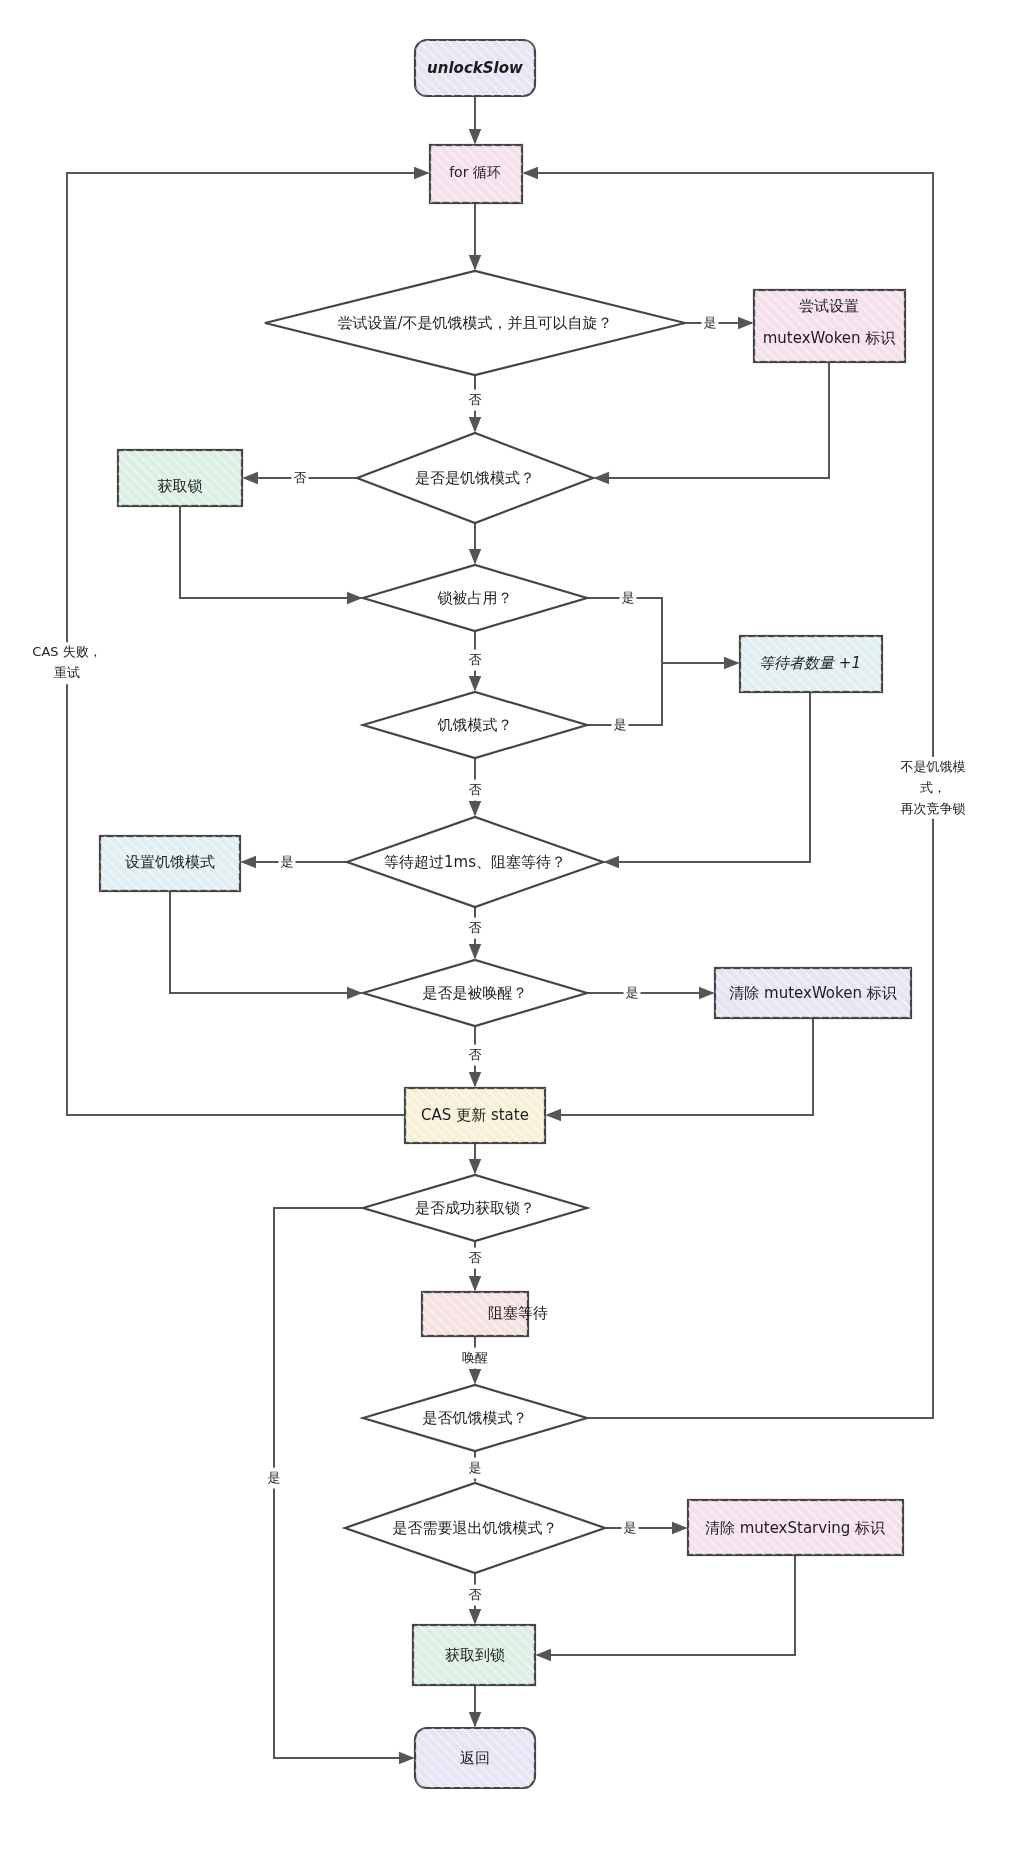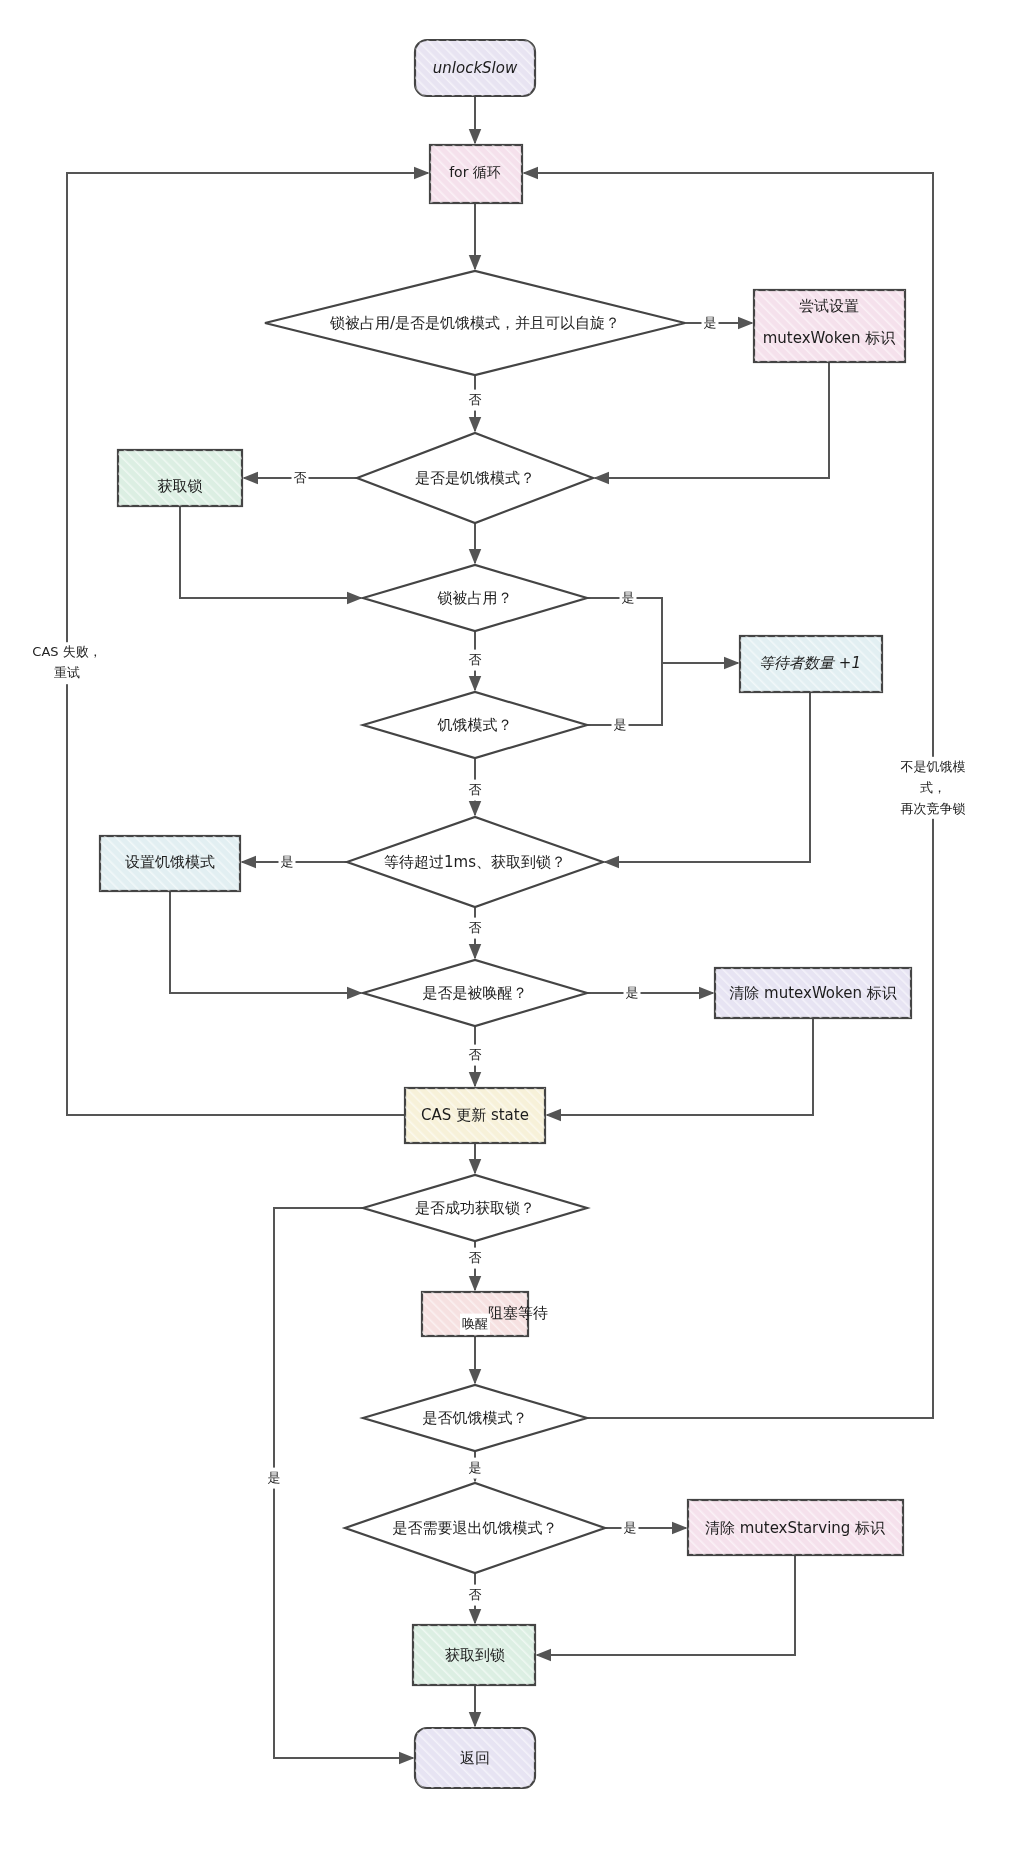--- a/index.html
+++ b/index.html
@@ -3,21 +3,21 @@
 <meta charset="utf-8">
 <style>
   html, body { margin:0; padding:0; background:#ffffff; }
   body { width:1020px; height:1862px; position:relative; overflow:hidden;
          font-family:"DejaVu Sans", sans-serif; color:#222; }
   svg#flow { position:absolute; left:0; top:0; }
   .lbl { position:absolute; font-size:13px; color:#222; background:#fff; padding:0 2px;
          transform:translate(-50%,-50%); white-space:nowrap; line-height:1.6; text-align:center; }
   .node-text { position:absolute; transform:translate(-50%,-50%); font-size:15px; color:#1c1c1c;
          text-align:center; white-space:nowrap; line-height:1.8; pointer-events:none; }
-  .node-text b { font-style:italic; font-weight:normal;margin-top:36px; }
+  .node-text b { font-style:italic; font-weight:bold;margin-top:36px; }
   .multiline { white-space:pre-line; }
 </style>
 </head>
 <body>
 
 <svg id="flow" width="1020" height="1862" viewBox="0 0 1020 1862">
   <defs>
     <pattern id="hatch" patternUnits="userSpaceOnUse" width="7" height="7" patternTransform="rotate(-45)">
       <line x1="0" y1="0" x2="0" y2="7" stroke="#ffffff" stroke-width="3" stroke-opacity="0.55"></line>
     </pattern>
@@ -89,29 +89,29 @@
       <rect x="688" y="1500" width="215" height="55" rx="0" fill="url(#hatch)" stroke="none"></rect>
       <rect x="413" y="1625" width="122" height="60" rx="0" fill="#dcefe3" stroke="#444444" stroke-width="2.2"></rect>
       <rect x="413" y="1625" width="122" height="60" rx="0" fill="url(#hatch)" stroke="none"></rect>
       <rect x="415" y="1728" width="120" height="60" rx="12" fill="#e7e4f3" stroke="#444444" stroke-width="2.2"></rect>
       <rect x="415" y="1728" width="120" height="60" rx="12" fill="url(#hatch)" stroke="none"></rect>
     </g>
 </svg>
 
 <div class="node-text" style="left:475px;top:68px;"><b>unlockSlow</b></div>
 <div class="node-text" style="left:475px;top:173px;font-size:14px;"><span>for 循环</span></div>
-<div class="node-text" style="left:475px;top:323px;"><span>锁被占用/是否是饥饿模式，并且可以自旋？</span></div>
+<div class="node-text" style="left:475px;top:323px;"><span>尝试设置/不是饥饿模式，并且可以自旋？</span></div>
 <div class="node-text" style="left:829px;top:306px;"><span>尝试设置</span></div>
 <div class="node-text" style="left:829px;top:338px;"><span>mutexWoken 标识</span></div>
 <div class="node-text" style="left:475px;top:478px;"><span>是否是饥饿模式？</span></div>
 <div class="node-text" style="left:180px;top:478px;margin-top:8px;"><span>获取锁</span></div>
 <div class="node-text" style="left:475px;top:598px;"><span>锁被占用？</span></div>
 <div class="node-text" style="left:475px;top:725px;"><span>饥饿模式？</span></div>
 <div class="node-text" style="left:810px;top:663px;font-style:italic;"><span>等待者数量 +1</span></div>
-<div class="node-text" style="left:475px;top:862px;"><span>等待超过1ms、获取到锁？</span></div>
+<div class="node-text" style="left:475px;top:862px;"><span>等待超过1ms、阻塞等待？</span></div>
 <div class="node-text" style="left:170px;top:862px;"><span>设置饥饿模式</span></div>
 <div class="node-text" style="left:475px;top:993px;"><span>是否是被唤醒？</span></div>
 <div class="node-text" style="left:813px;top:993px;"><span>清除 mutexWoken 标识</span></div>
 <div class="node-text" style="left:475px;top:1115px;"><span>CAS 更新 state</span></div>
 <div class="node-text" style="left:475px;top:1208px;"><span>是否成功获取锁？</span></div>
 <div class="node-text" style="left:475px;top:1313px;margin-left:43px;"><span>阻塞等待</span></div>
 <div class="node-text" style="left:475px;top:1418px;"><span>是否饥饿模式？</span></div>
 <div class="node-text" style="left:475px;top:1528px;"><span>是否需要退出饥饿模式？</span></div>
 <div class="node-text" style="left:795px;top:1528px;"><span>清除 mutexStarving 标识</span></div>
 <div class="node-text" style="left:475px;top:1655px;"><span>获取到锁</span></div>
@@ -122,21 +122,21 @@
 <div class="lbl" style="left:300px;top:478px;">否</div>
 <div class="lbl" style="left:628px;top:598px;">是</div>
 <div class="lbl" style="left:475px;top:660px;">否</div>
 <div class="lbl" style="left:620px;top:725px;">是</div>
 <div class="lbl" style="left:475px;top:790px;">否</div>
 <div class="lbl" style="left:287px;top:862px;">是</div>
 <div class="lbl" style="left:475px;top:928px;">否</div>
 <div class="lbl" style="left:632px;top:993px;">是</div>
 <div class="lbl" style="left:475px;top:1055px;">否</div>
 <div class="lbl" style="left:475px;top:1258px;">否</div>
-<div class="lbl" style="left:475px;top:1324px;text-align:right;">唤醒</div>
+<div class="lbl" style="left:475px;top:1358px;text-align:right;">唤醒</div>
 <div class="lbl" style="left:475px;top:1468px;">是</div>
 <div class="lbl" style="left:630px;top:1528px;">是</div>
 <div class="lbl" style="left:475px;top:1595px;">否</div>
 <div class="lbl" style="left:274px;top:1478px;">是</div>
 <div class="lbl multiline" style="left:67px;top:663px;">CAS 失败，
 重试</div>
 <div class="lbl multiline" style="left:933px;top:788px;">不是饥饿模式，
 再次竞争锁</div>
 
 </body></html>

